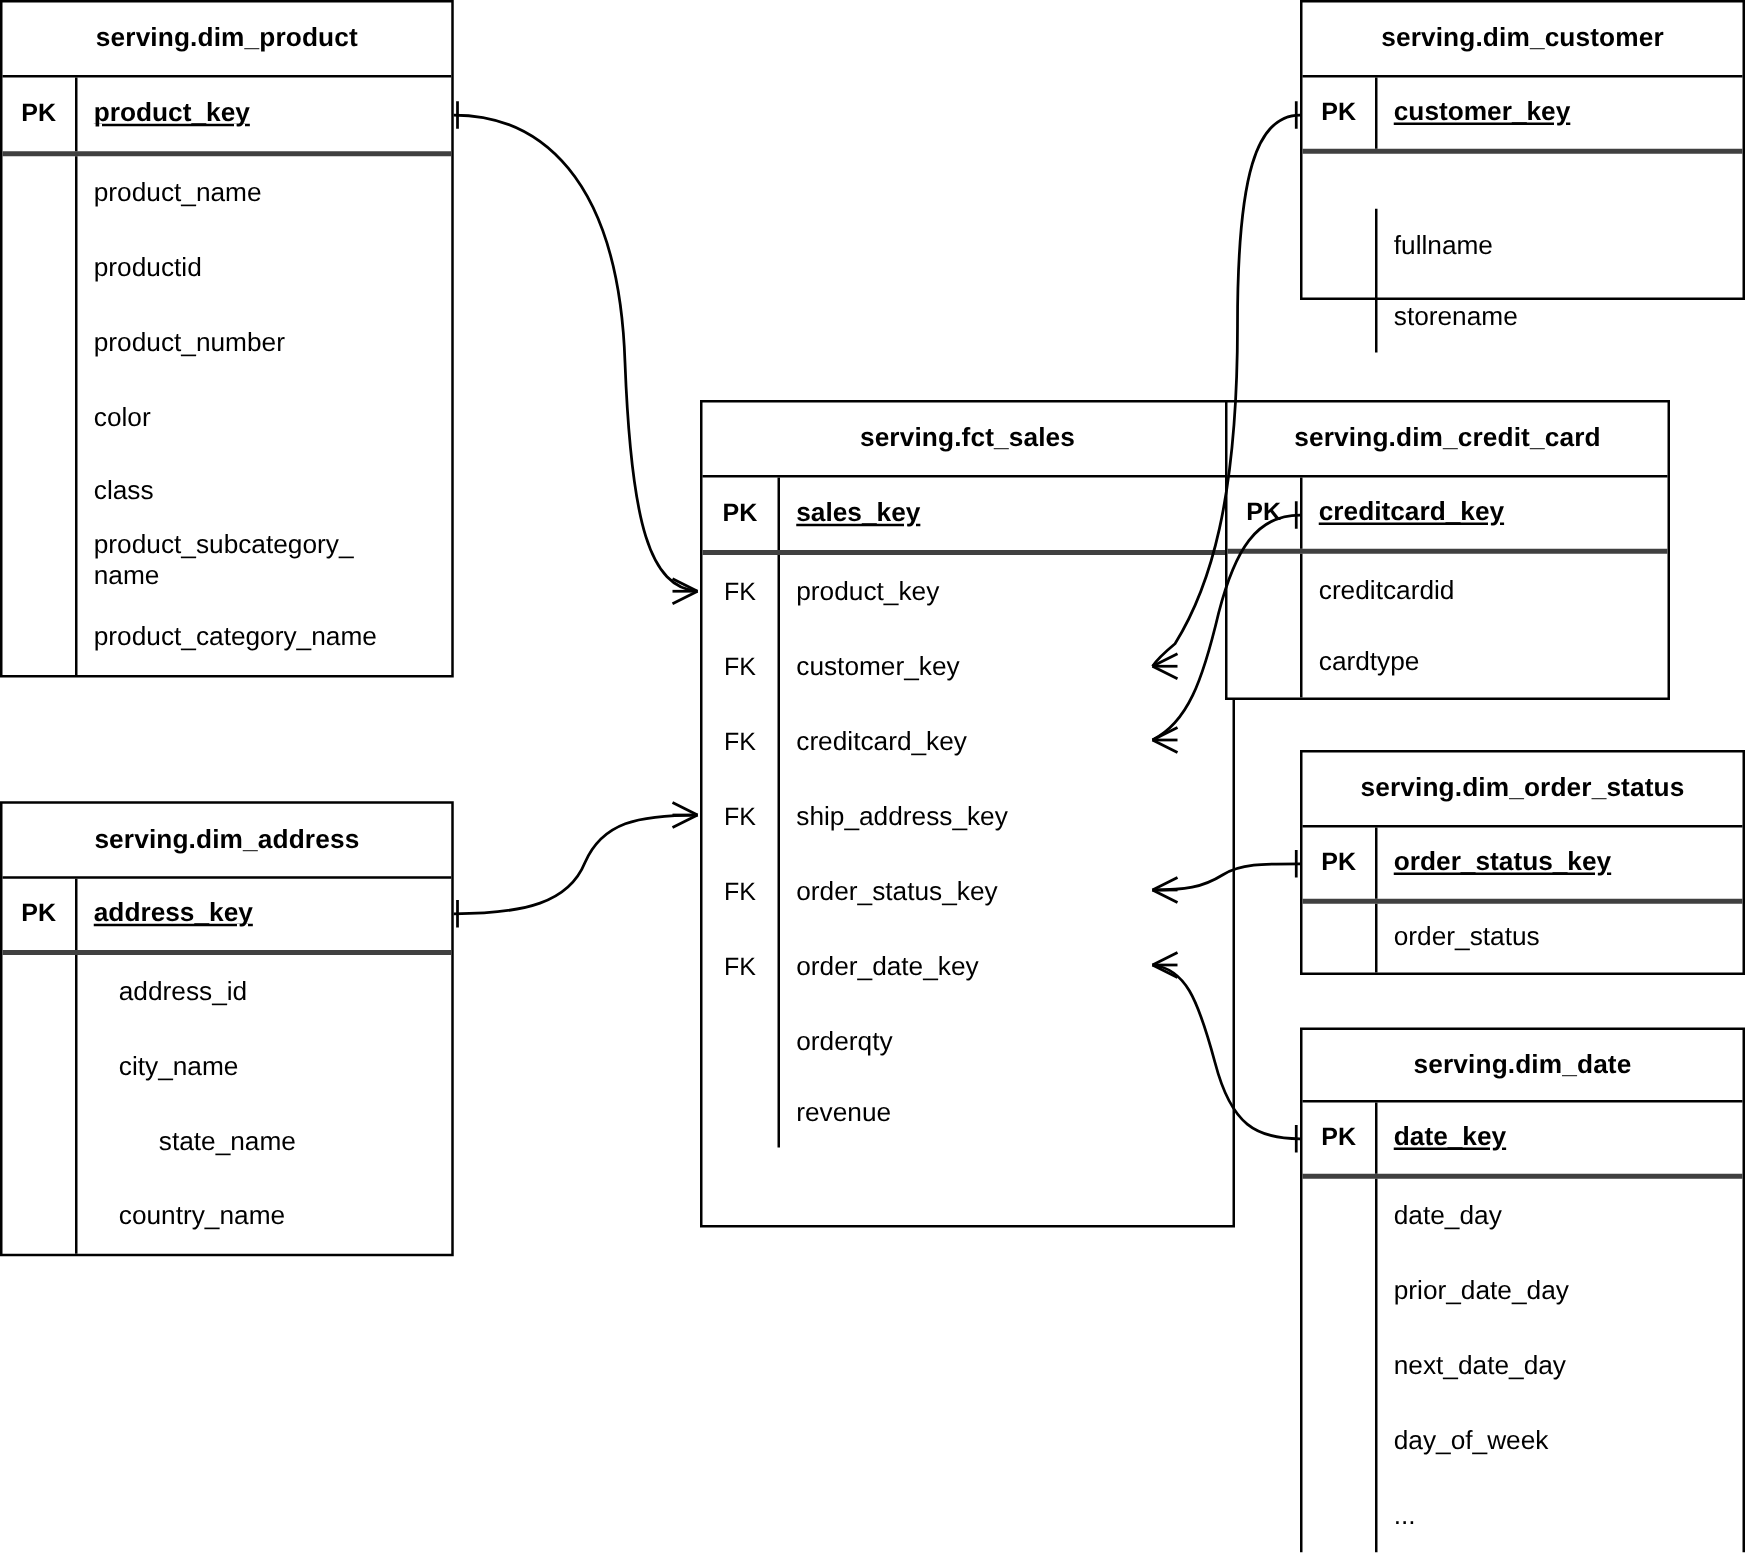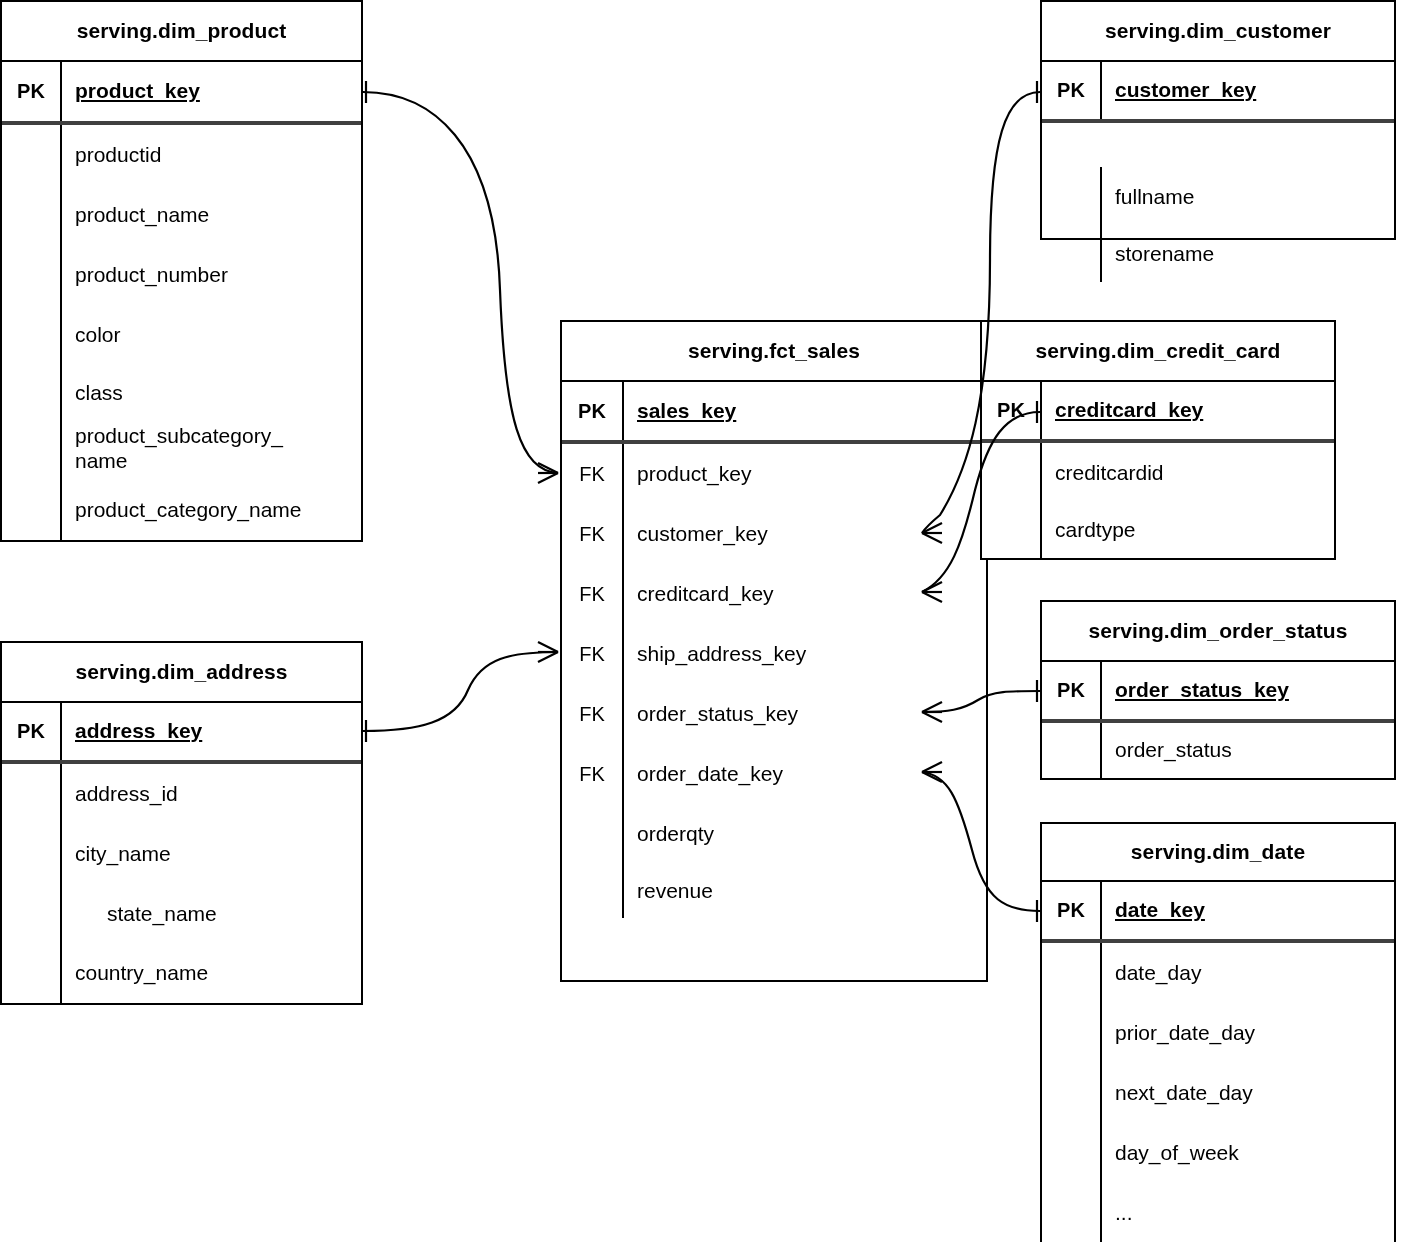--- a/index.html
+++ b/index.html
@@ -117,39 +117,39 @@
 
   <div class="entity" style="left:0px; top:0px; width:363px; height:542px;">
     <div class="entity-title" style="height:60px;">serving.dim_product</div>
     <div class="row pk-row" style="height:63px;">
       <div class="key-cell pk" style="width:60px;">PK</div>
       <div class="attr-cell key-attr">product_key</div>
     </div>
     <div class="attr-block" style="height:415px;">
       <div class="key-col" style="width:60px;"></div>
       <div class="attr-list">
+        <div class="attr-item" style="height:60px;">product_name</div>
         <div class="attr-item" style="height:60px;">productid</div>
-        <div class="attr-item" style="height:60px;">product_name</div>
         <div class="attr-item" style="height:60px;">product_number</div>
         <div class="attr-item" style="height:60px;">color</div>
         <div class="attr-item" style="height:57px;">class</div>
         <div class="attr-item" style="height:63px; align-items:flex-start; padding-top:2px;">product_subcategory_
 name</div>
         <div class="attr-item" style="height:50px;">product_category_name</div>
       </div>
     </div>
   </div>
 
   <div class="entity" style="left:0px; top:641px; width:363px; height:364px;">
     <div class="entity-title" style="height:60px;">serving.dim_address</div>
     <div class="row pk-row" style="height:61px;">
       <div class="key-cell pk" style="width:60px;">PK</div>
       <div class="attr-cell key-attr">address_key</div>
     </div>
-    <div class="attr-block" style="height:239px;">
+    <div class="attr-block" style="height:239px;gap:20px;">
       <div class="key-col" style="width:60px;"></div>
       <div class="attr-list">
         <div class="attr-item" style="height:60px;">address_id</div>
         <div class="attr-item" style="height:60px;">city_name</div>
         <div class="attr-item" style="height:60px;margin-left:32px;">state_name</div>
         <div class="attr-item" style="height:59px;">country_name</div>
       </div>
     </div>
   </div>
 

